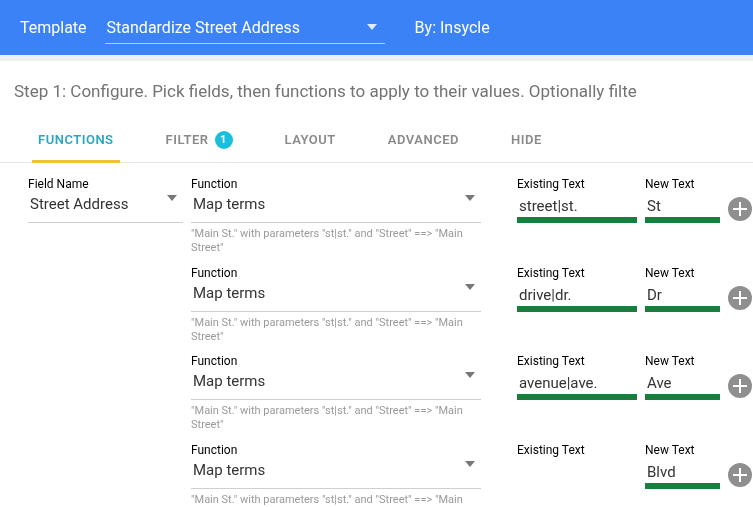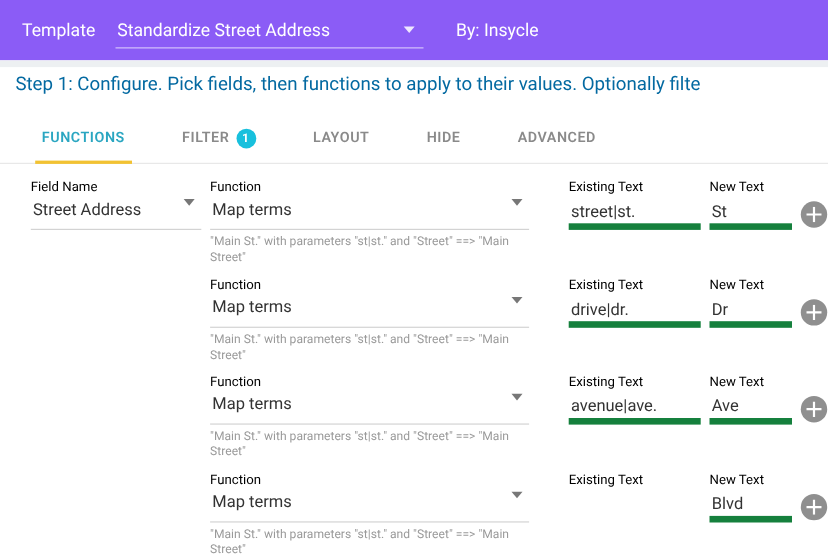--- a/index.html
+++ b/index.html
@@ -5,21 +5,21 @@
   * { box-sizing: border-box; margin: 0; padding: 0; }
   body {
     font-family: -apple-system, BlinkMacSystemFont, "Segoe UI", Roboto, Arial, sans-serif;
     font-size: 14px;
     color: #333;
     background: #fff;
     width: 753px;
     overflow: hidden;
   }
   .header {
-    background: #8b5cf6;
+    background: #3b82f6;
     color: #fff;
     height: 55px;
     display: flex;
     align-items: center;
     padding: 0 20px;
     font-size: 16px;
   }
   .header .template-label { margin-right: 18px; }
   .header .template-select {
     display: flex;
@@ -29,23 +29,23 @@
     width: 280px;
     margin-right: 30px;
     position: relative;
   }
   .header .template-select .val { flex: 1; }
   .header .by { white-space: nowrap; }
 
   .step-bar {
     background: #fff;
     border-top: 6px solid #edf0f2;
-    padding: 6px 14px 16px 14px;
+    padding: 20px 14px 16px 14px;
     font-size: 17px;
-    color: #0369a1;
+    color: #737373;
     font-weight: 400;
     white-space: nowrap;
     overflow: hidden;
   }
 
   .tabs {
     display: flex;
     align-items: center;
     padding: 0 36px;
     border-bottom: 1px solid #e6e6e6;
@@ -167,24 +167,24 @@
     <span>FUNCTIONS</span>
   </div>
   <div class="tab">
     <span>FILTER</span>
     <span class="count">1</span>
   </div>
   <div class="tab">
     <span>LAYOUT</span>
   </div>
   <div class="tab">
+    <span>ADVANCED</span>
+  </div>
+  <div class="tab">
     <span>HIDE</span>
-  </div>
-  <div class="tab">
-    <span>ADVANCED</span>
   </div>
 </div>
 
 <div class="grid">
 
   <div class="row">
     <div>
       <div class="lbl">Field Name</div>
       <div class="select">
         <span class="val">Street Address</span>

